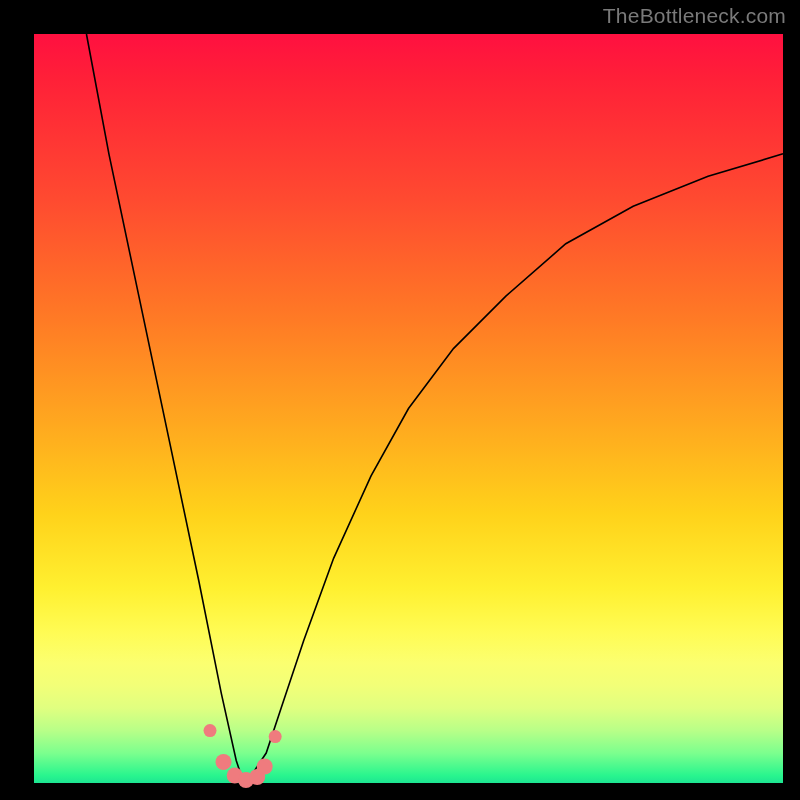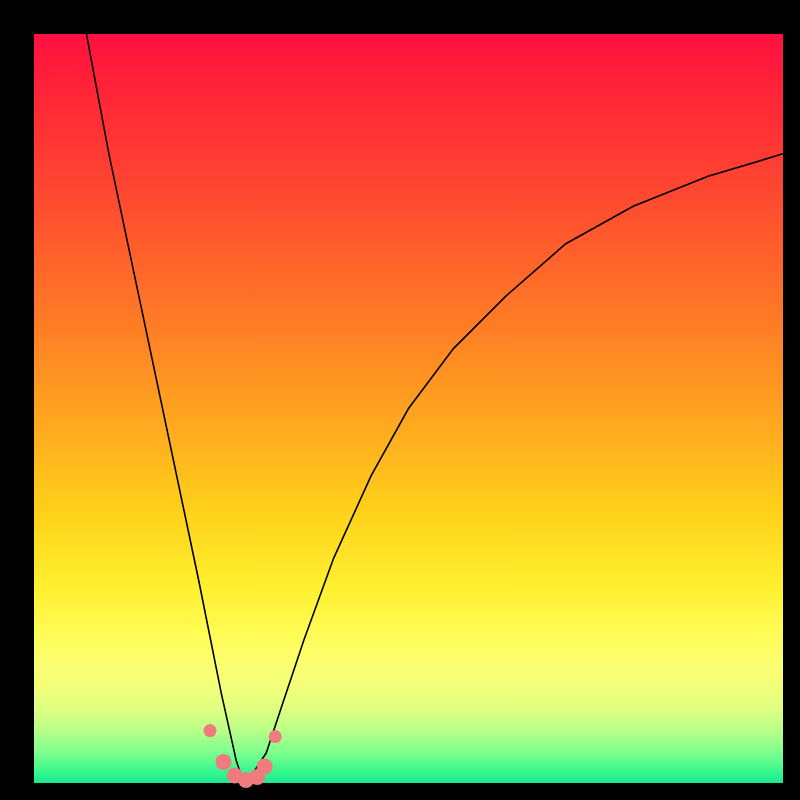--- a/index.html
+++ b/index.html
@@ -81,13 +81,14 @@
           <circle cx="189.50" cy="728.03" r="8" class="marker"></circle>
           <circle cx="200.73" cy="741.51" r="8" class="marker"></circle>
           <circle cx="211.97" cy="746.00" r="8" class="marker"></circle>
           <circle cx="223.20" cy="743.01" r="8" class="marker"></circle>
           <circle cx="230.69" cy="732.52" r="8" class="marker"></circle>
           <circle cx="241.18" cy="702.56" r="6.5" class="marker"></circle>
         </g>
     </svg>
   </div>
 
+  <div class="watermark">TheBottleneck.com</div>
 </div>
 
 </body></html>

